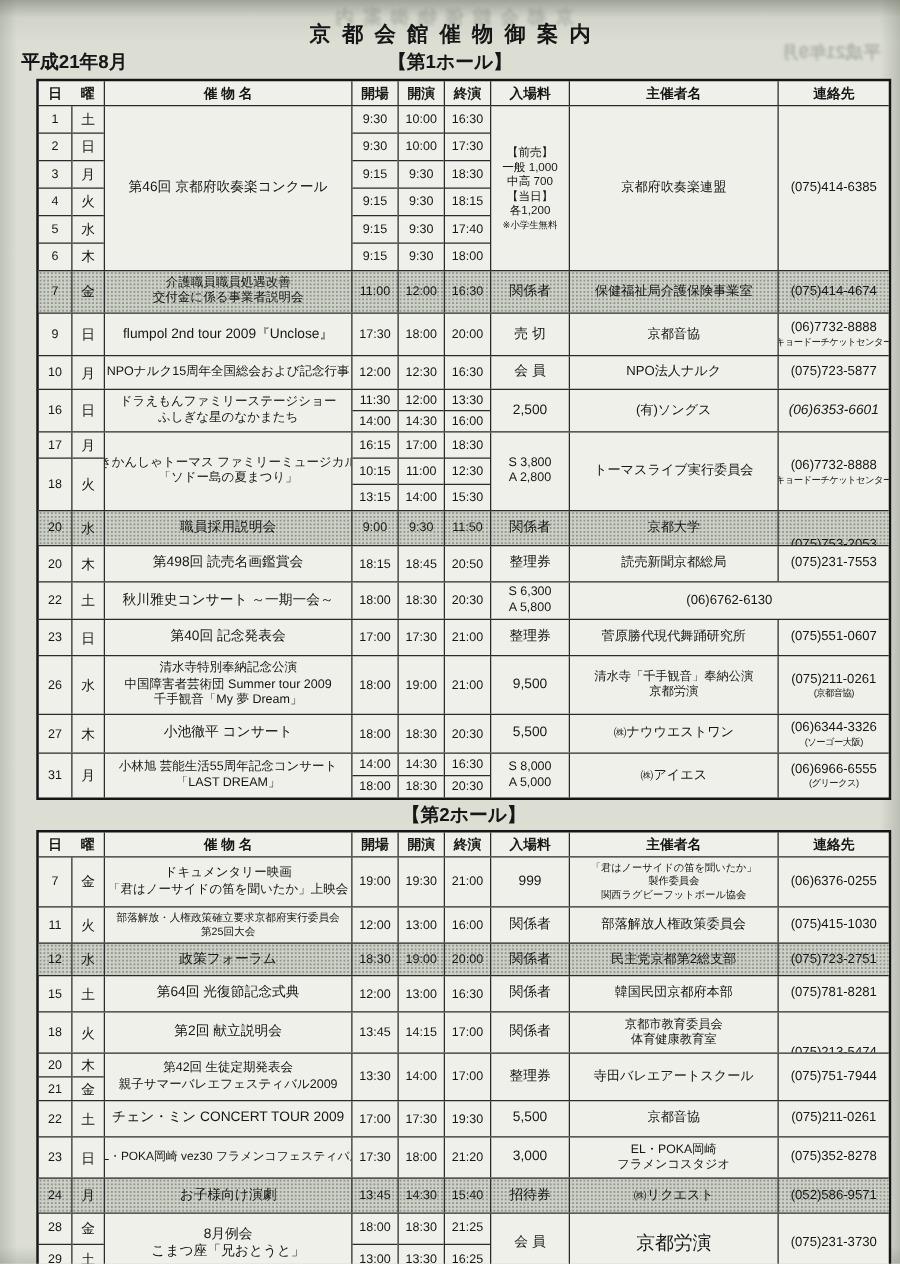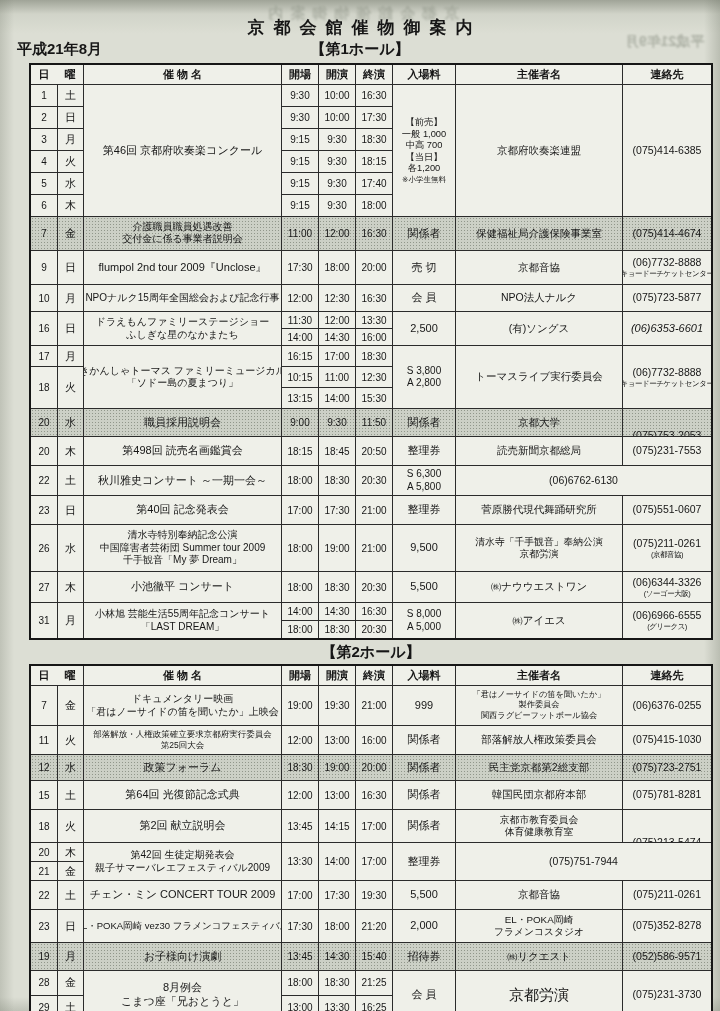--- a/index.html
+++ b/index.html
@@ -693,20 +693,23 @@
         </div>
         <div class="col w-time bl">
           <div class="scell tval" style="flex: 1 1 0%;">14:00</div>
         </div>
         <div class="col w-time bl">
           <div class="scell tval" style="flex: 1 1 0%;">17:00</div>
         </div>
         <div class="scell col-stack w-fee bl">
           <div class="line" style="font-size: 11px;">整理券</div>
         </div>
+        <div class="scell col-stack w-org bl">
+          <div class="line" style="font-size: 10.5px;">寺田バレエアートスクール</div>
+        </div>
         <div class="scell col-stack w-con bl">
           <div class="line" style="font-size: 10.5px;">(075)751-7944</div>
         </div>
       </div>
       <div class="row block" style="height: 29px;">
         <div class="col w-day">
           <div class="scell dnum" style="flex: 1 1 0%;">22</div>
         </div>
         <div class="col w-wday bl">
           <div class="scell wd" style="flex: 1 1 0%;">土</div>
@@ -746,33 +749,33 @@
         <div class="col w-time bl">
           <div class="scell tval" style="flex: 1 1 0%;">17:30</div>
         </div>
         <div class="col w-time bl">
           <div class="scell tval" style="flex: 1 1 0%;">18:00</div>
         </div>
         <div class="col w-time bl">
           <div class="scell tval" style="flex: 1 1 0%;">21:20</div>
         </div>
         <div class="scell col-stack w-fee bl">
-          <div class="line" style="font-size: 11px;">2,000</div>
+          <div class="line" style="font-size: 11px;">3,000</div>
         </div>
         <div class="scell col-stack w-org bl">
           <div class="line" style="font-size: 9.8px;">EL・POKA岡崎</div>
           <div class="line" style="font-size: 9.8px;">フラメンコスタジオ</div>
         </div>
         <div class="scell col-stack w-con bl">
           <div class="line" style="font-size: 10.5px;">(075)352-8278</div>
         </div>
       </div>
       <div class="row block shaded" style="height: 28px;">
         <div class="col w-day">
-          <div class="scell dnum" style="flex: 1 1 0%;">19</div>
+          <div class="scell dnum" style="flex: 1 1 0%;">24</div>
         </div>
         <div class="col w-wday bl">
           <div class="scell wd" style="flex: 1 1 0%;">月</div>
         </div>
         <div class="scell col-stack w-name bl">
           <div class="line" style="font-size: 11px;">お子様向け演劇</div>
         </div>
         <div class="col w-time bl">
           <div class="scell tval" style="flex: 1 1 0%;">13:45</div>
         </div>

